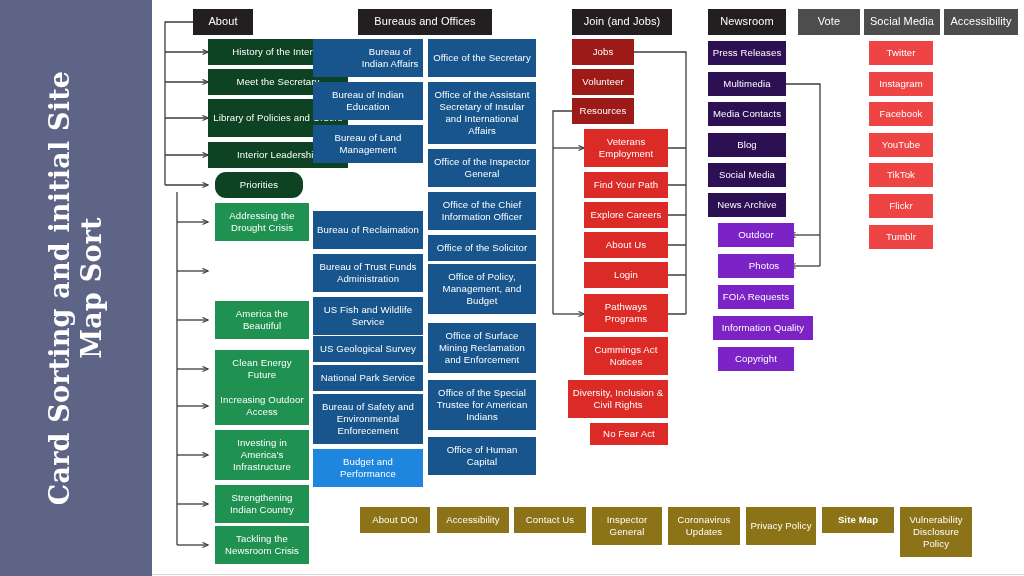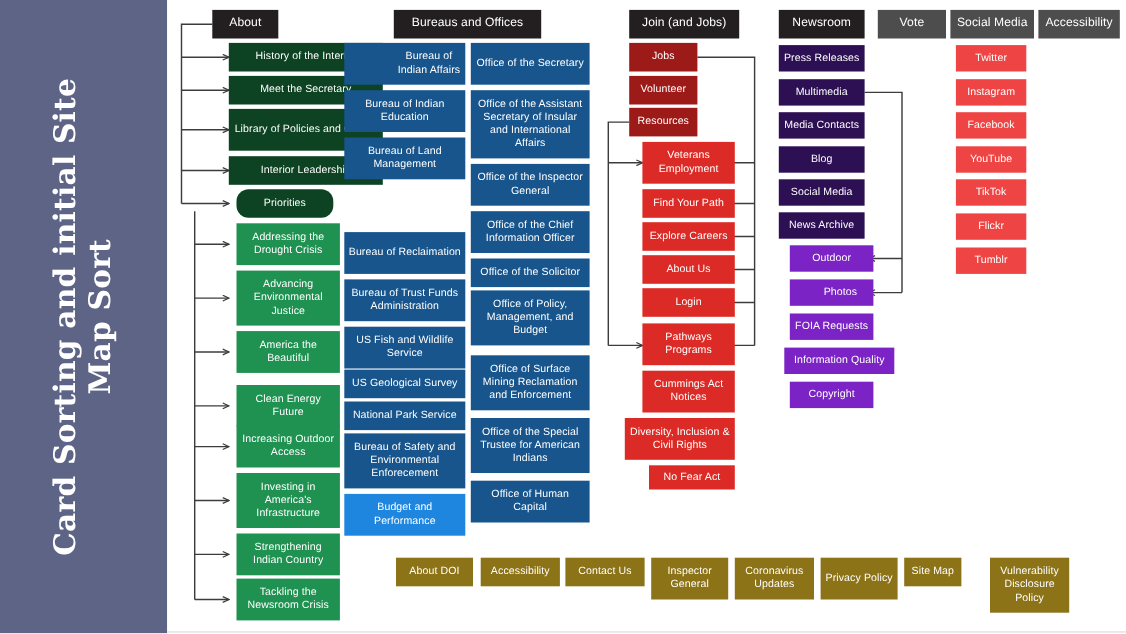--- a/index.html
+++ b/index.html
@@ -145,21 +145,20 @@
   <div class="node hdr c-black" style="left:193px;top:9px;width:60px;height:26px;">About</div>
 
   <div class="node c-dgreen" style="left:208px;top:39px;width:140px;height:26px;">History of the Interior</div>
   <div class="node c-dgreen" style="left:208px;top:69px;width:140px;height:26px;">Meet the Secretary</div>
   <div class="node c-dgreen" style="left:208px;top:99px;width:140px;height:38px;">Library of Policies and Orders</div>
   <div class="node c-dgreen" style="left:208px;top:142px;width:140px;height:26px;">Interior Leadership</div>
 
   <div class="node c-dgreen" style="left:215px;top:172px;width:88px;height:26px;border-radius:11px;">Priorities</div>
 
   <div class="node c-green" style="left:215px;top:203px;width:94px;height:38px;">Addressing the Drought Crisis</div>
-  <div class="node c-green" style="left:215px;top:246px;width:94px;height:50px;">Advancing Environmental Justice</div>
   <div class="node c-green" style="left:215px;top:301px;width:94px;height:38px;">America the Beautiful</div>
   <div class="node c-green" style="left:215px;top:350px;width:94px;height:38px;">Clean Energy Future</div>
   <div class="node c-green" style="left:215px;top:387px;width:94px;height:38px;">Increasing Outdoor Access</div>
   <div class="node c-green" style="left:215px;top:430px;width:94px;height:50px;">Investing in America's Infrastructure</div>
   <div class="node c-green" style="left:215px;top:485px;width:94px;height:38px;">Strengthening Indian Country</div>
   <div class="node c-green" style="left:215px;top:526px;width:94px;height:38px;">Tackling the Newsroom Crisis</div>
 
   <div class="node hdr c-black" style="left:358px;top:9px;width:134px;height:26px;">Bureaus and Offices</div>
 
   <div class="node c-navy" style="left:313px;top:39px;width:110px;height:38px;padding-left:48px;">Bureau of Indian Affairs</div>
@@ -229,17 +228,17 @@
   <div class="node c-brown" style="left:869px;top:225px;width:64px;height:24px;">Tumblr</div>
 
   <div class="node hdr c-grey" style="left:944px;top:9px;width:74px;height:26px;">Accessibility</div>
 
   <div class="node c-gold" style="left:360px;top:507px;width:70px;height:26px;">About DOI</div>
   <div class="node c-gold" style="left:437px;top:507px;width:72px;height:26px;">Accessibility</div>
   <div class="node c-gold" style="left:514px;top:507px;width:72px;height:26px;">Contact Us</div>
   <div class="node c-gold" style="left:592px;top:507px;width:70px;height:38px;">Inspector General</div>
   <div class="node c-gold" style="left:668px;top:507px;width:72px;height:38px;">Coronavirus Updates</div>
   <div class="node c-gold" style="left:746px;top:507px;width:70px;height:38px;">Privacy Policy</div>
-  <div class="node c-gold" style="left:822px;top:507px;width:52px;height:26px;">Site Map</div>
+  <div class="node c-gold" style="left:822px;top:507px;width:72px;height:26px;font-weight:bold;">Site Map</div>
   <div class="node c-gold" style="left:900px;top:507px;width:72px;height:50px;">Vulnerability Disclosure Policy</div>
 
   <div class="sep"></div>
 </div>
 
 </body></html>

